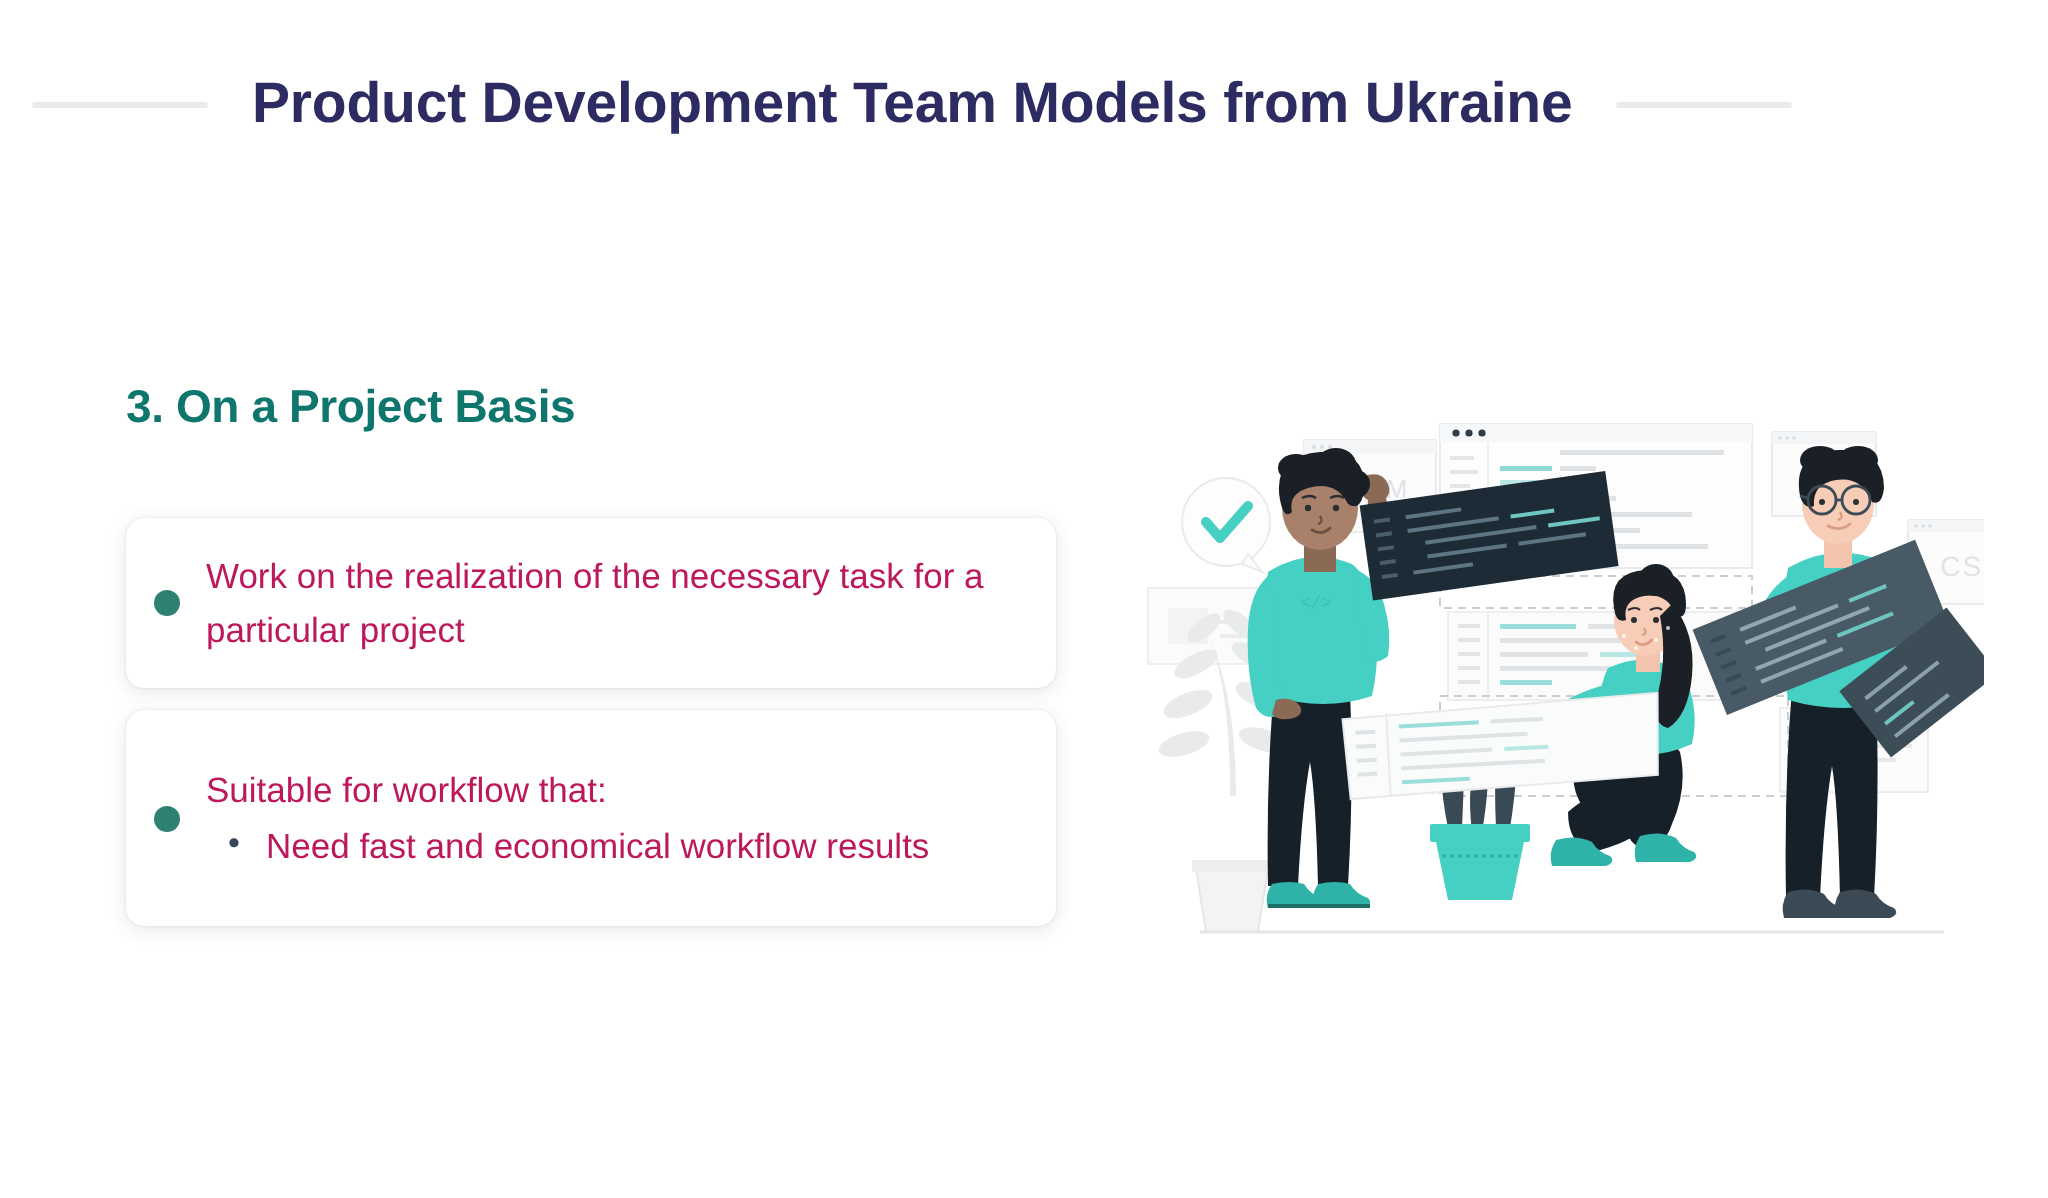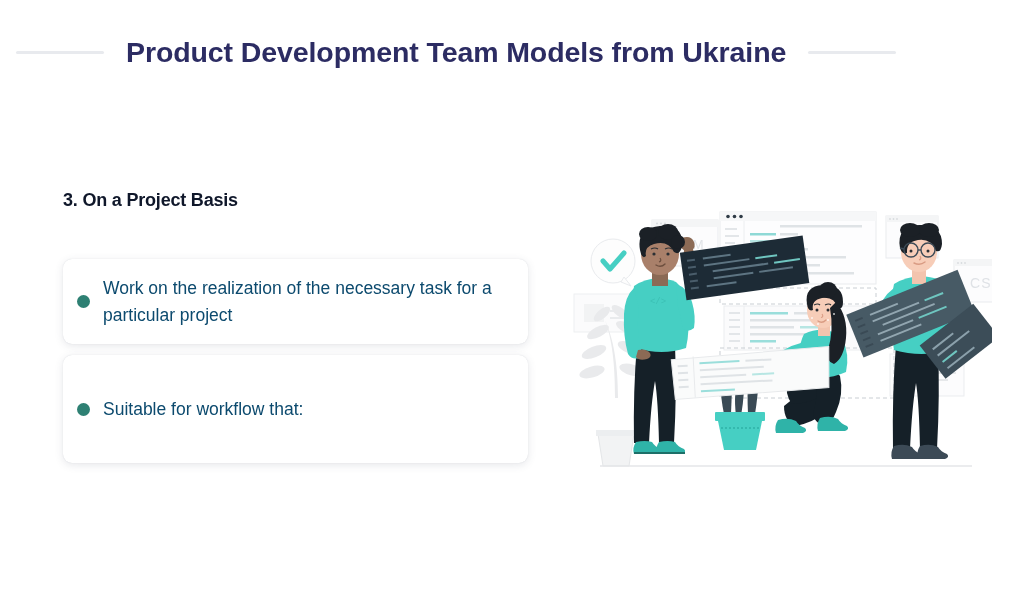--- a/index.html
+++ b/index.html
@@ -20,35 +20,35 @@
   .rule-left  { width: 88px; }
   .rule-right { width: 88px; }
   .page-title {
     font-size: 28.5px; font-weight: bold; color: #2c2c63;
     letter-spacing: -0.1px; white-space: nowrap;
   }
 
   
   .section-heading {
     position: absolute; left: 63px; top: 190px;
-    font-size: 18px; font-weight: bold; color: #0f172a; letter-spacing: -0.2px;
+    font-size: 23px; font-weight: bold; color: #0f766e; letter-spacing: -0.2px;
   }
   .card {
     position: absolute; left: 63px; width: 465px;
     background: #ffffff; border-radius: 9px;
     box-shadow: 0 2px 9px rgba(60,70,95,0.13), 0 0 1px rgba(60,70,95,0.18);
     display: flex; align-items: center; padding: 16px 18px 16px 14px;
   }
   .card-1 { top: 259px; min-height: 79px; }
   .card-2 { top: 355px; min-height: 108px; }
   .dot {
     width: 13px; height: 13px; border-radius: 50%;
     background: #2e8073; flex: 0 0 auto; margin-right: 13px;
   }
-  .card-body { color: #0c4a6e; font-size: 17.5px; line-height: 1.52; }
+  .card-body { color: #be185d; font-size: 17.5px; line-height: 1.52; }
   .card-body .lead { display: block; }
   .sublist { list-style: none; margin-top: 1px; }
   .sublist li { position: relative; padding-left: 30px; }
   .sublist li::before {
     content: "\2022"; position: absolute; left: 11px; top: -1px;
     font-size: 17px; color: #39455a;
   }
 
   
   .illus { position: absolute; left: 572px; top: 192px; width: 420px; height: 288px; }
@@ -71,20 +71,23 @@
     <span class="dot"></span>
     <div class="card-body">
       <span class="lead">Work on the realization of the necessary task for a particular project</span>
     </div>
   </div>
 
   <div class="card card-2">
     <span class="dot"></span>
     <div class="card-body">
       <span class="lead">Suitable for workflow that:</span>
+      <ul class="sublist">
+        <li>Need fast and economical workflow results</li>
+      </ul>
     </div>
   </div>
 
   <div class="illus">
     <svg viewBox="0 0 420 288" xmlns="http://www.w3.org/2000/svg">
       <defs>
         <clipPath id="clipAll">
             <rect x="0" y="0" width="420" height="288"></rect>
           </clipPath>
       </defs>

